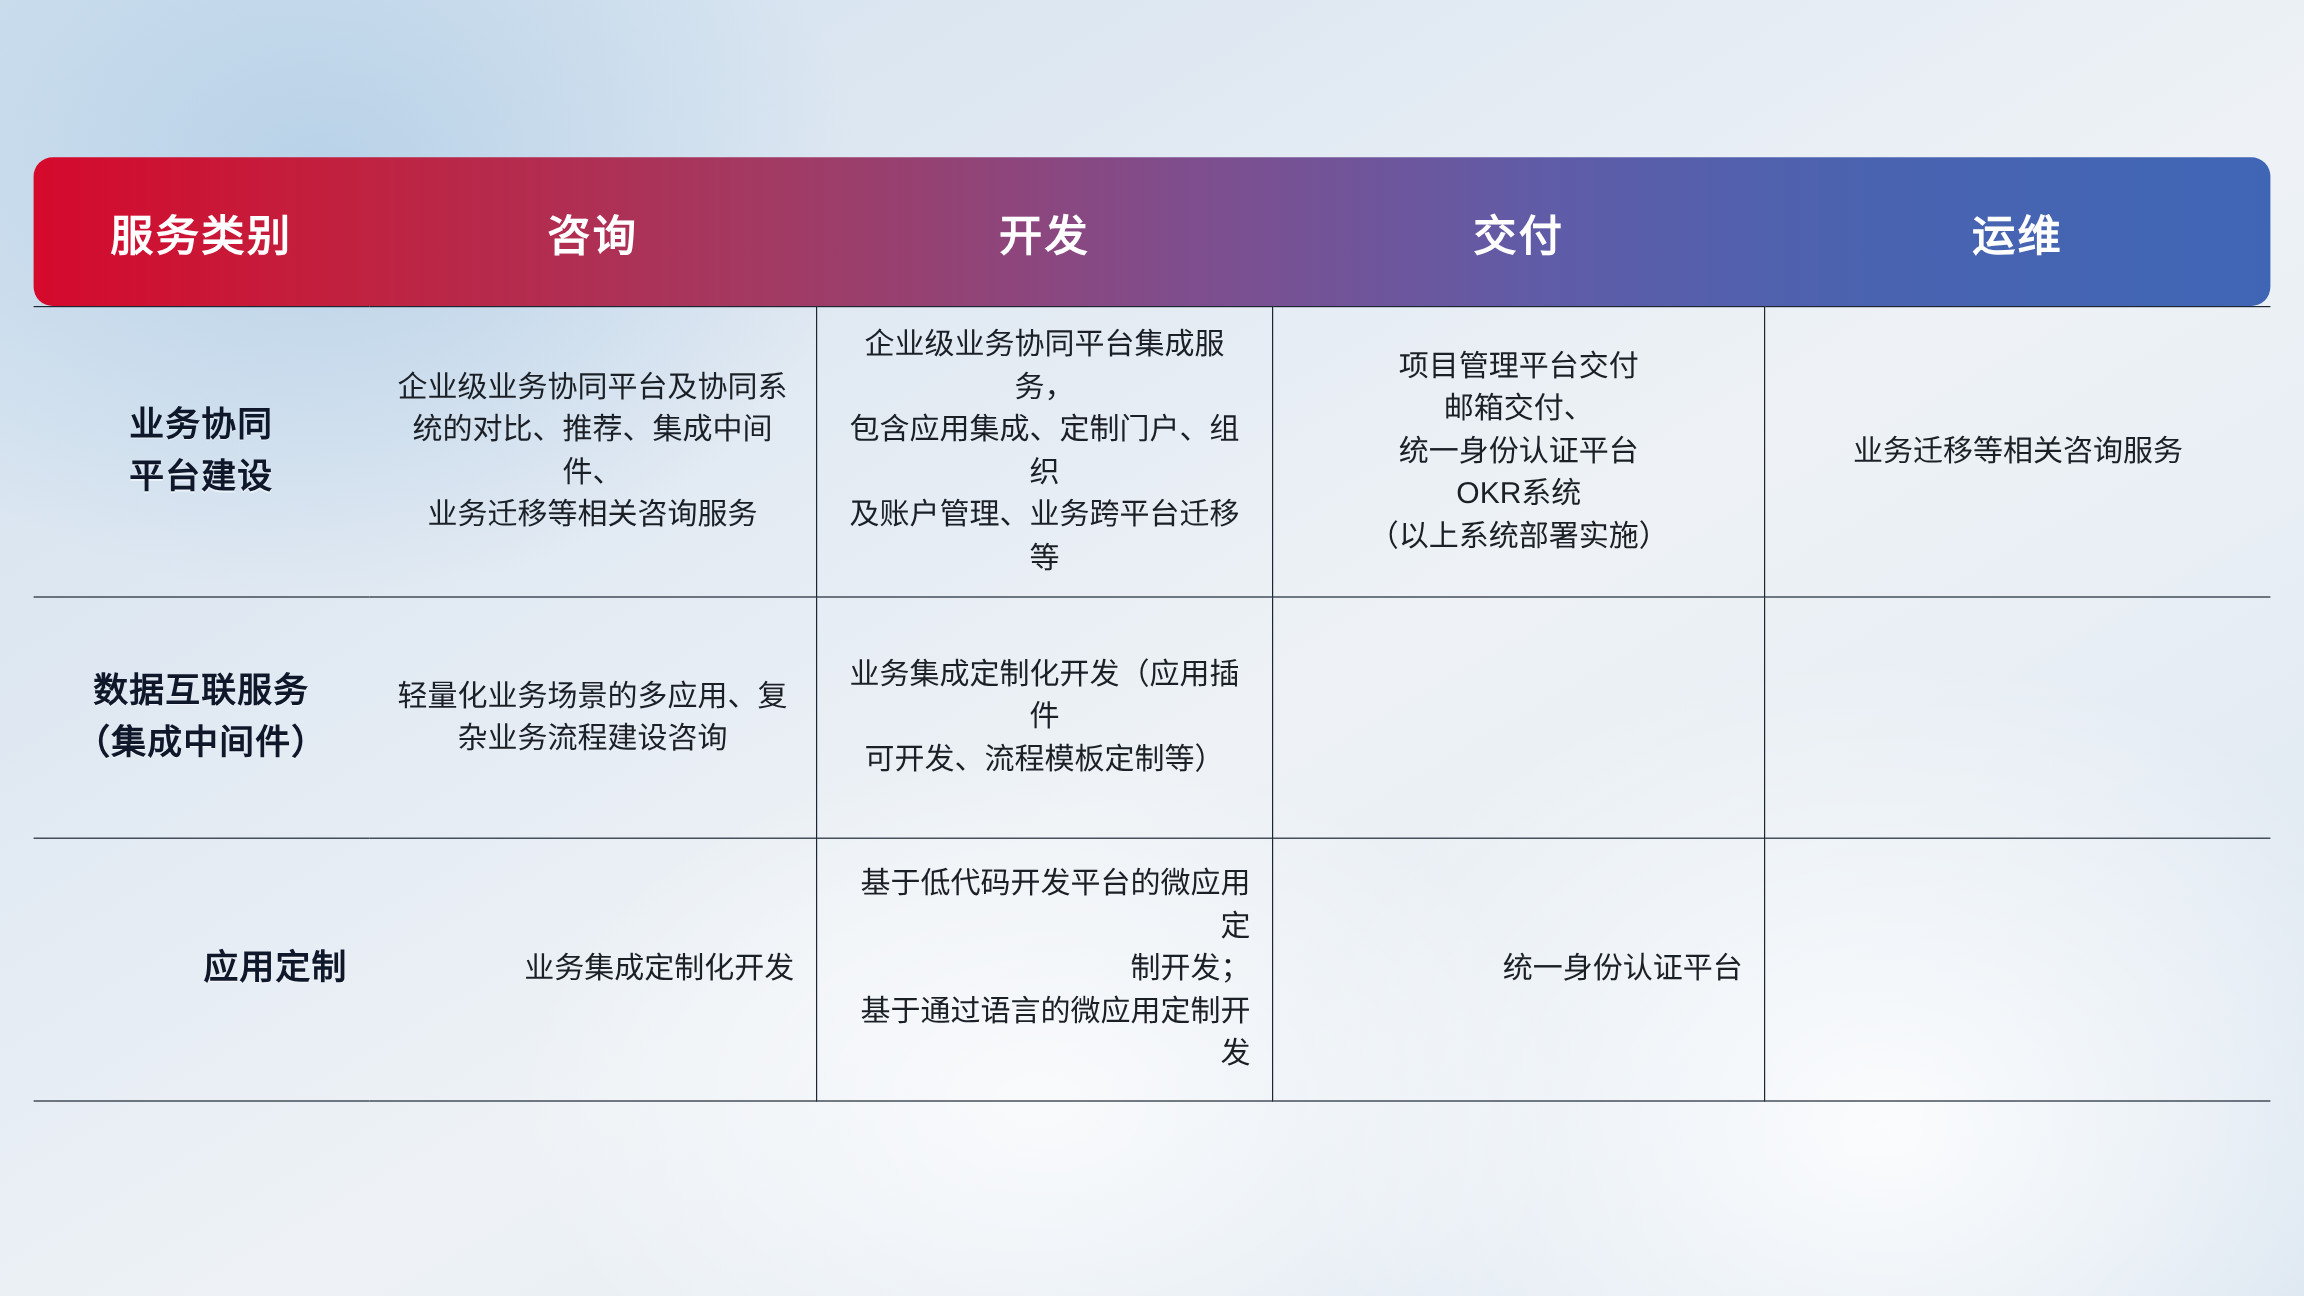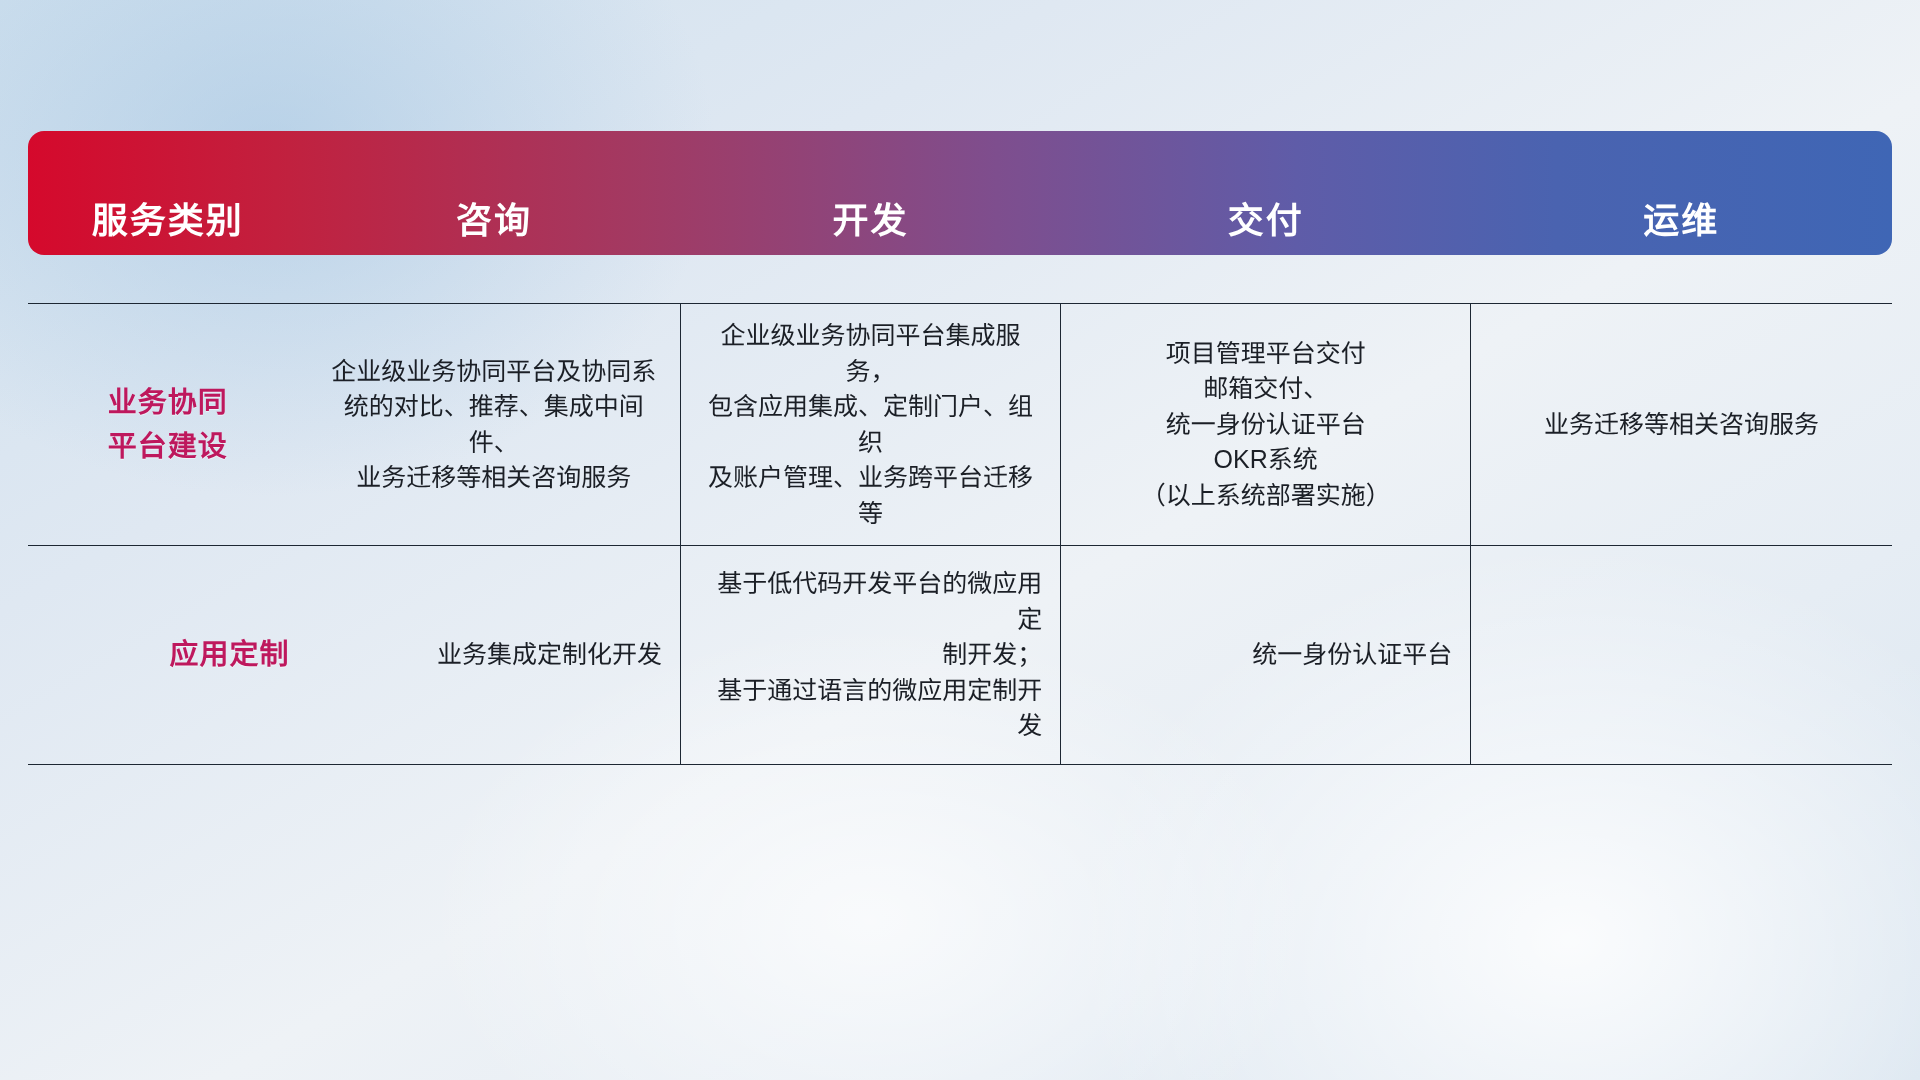--- a/index.html
+++ b/index.html
@@ -44,22 +44,22 @@
     width: 1864px;
   }
 
   table.svc-table {
     width: 100%;
     border-collapse: collapse;
     table-layout: fixed;
   }
 
   thead tr.header-row th {
-    padding: 12px;
-    height: 148px;
+    padding: 0;
+    height: 124px;
     color: #ffffff;
     font-size: 36px;
     font-weight: bold;
     letter-spacing: 2px;
     text-align: center;
     vertical-align: middle;
     position: relative;
     z-index: 2;
   }
 
@@ -89,21 +89,21 @@
   tbody td.vsep {
     border-right: 1.5px solid #1d2733;
   }
   tbody tr:first-child td {
     border-top: 1.5px solid #1d2733;
   }
   tbody tr:last-child td {
     border-bottom: 1.5px solid #1d2733;
   }
   tbody td.cat {
-    color: #be185d;
+    color: #0f172a;
     font-weight: bold;
     font-size: 29px;
     line-height: 1.5;
     letter-spacing: 1px;
     text-shadow: 0 1px 0 rgba(255,255,255,0.5);
   }
   tr.r1 td { height: 208px; }
   tr.r2 td { height: 172px; }
   tr.r3 td { height: 190px; text-align: right; }
 
@@ -163,20 +163,40 @@
             <span class="cell-text">项目管理平台交付
 邮箱交付、
 统一身份认证平台
 OKR系统
 （以上系统部署实施）</span>
           </td>
         <td>
             <span class="cell-text">业务迁移等相关咨询服务</span>
           </td>
       </tr>
+      <tr class="r2">
+        <td class="cat">
+            <span class="cell-text">数据互联服务
+（集成中间件）</span>
+          </td>
+        <td class="vsep">
+            <span class="cell-text">轻量化业务场景的多应用、复
+杂业务流程建设咨询</span>
+          </td>
+        <td class="vsep">
+            <span class="cell-text">业务集成定制化开发（应用插件
+可开发、流程模板定制等）</span>
+          </td>
+        <td class="vsep">
+            <span class="cell-text"></span>
+          </td>
+        <td>
+            <span class="cell-text"></span>
+          </td>
+      </tr>
       <tr class="r3">
         <td class="cat">
             <span class="cell-text">应用定制</span>
           </td>
         <td class="vsep">
             <span class="cell-text">业务集成定制化开发</span>
           </td>
         <td class="vsep">
             <span class="cell-text">基于低代码开发平台的微应用定
 制开发；

